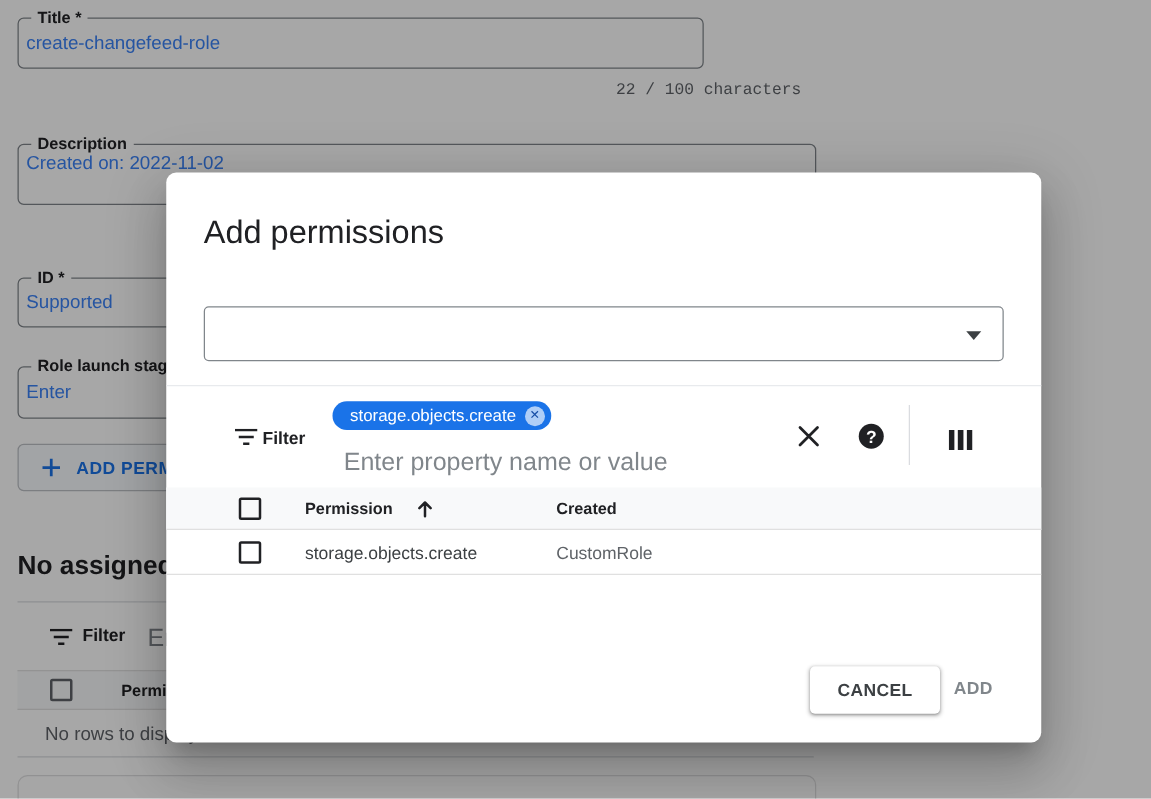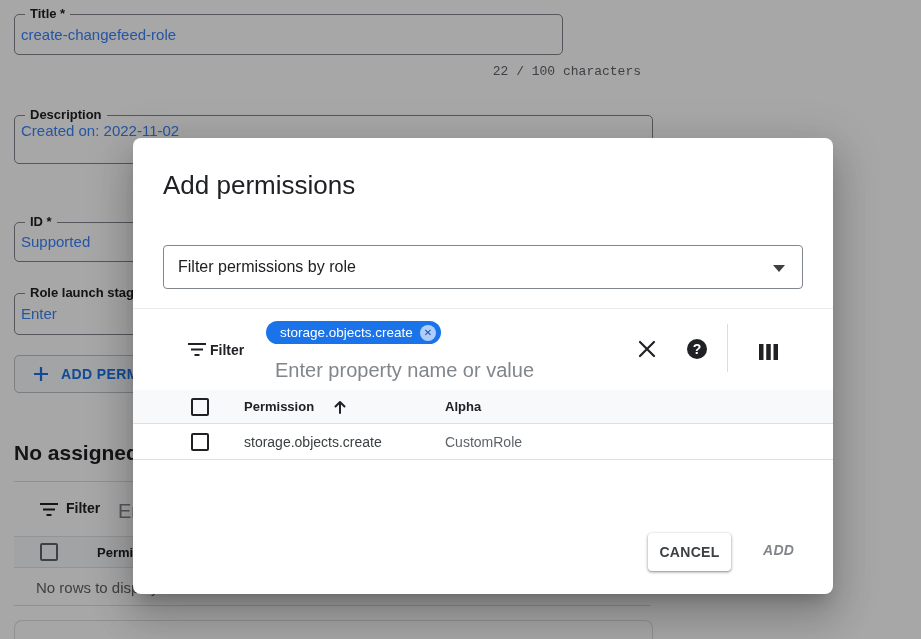--- a/index.html
+++ b/index.html
@@ -48,25 +48,25 @@
                  font-weight:700; display:flex; align-items:center; justify-content:center; }
   .vsep { position:absolute; left:594px; top:186px; width:1px; height:48px; background:#dadce0; }
   .chip { position:absolute; left:133px; top:183px; height:23px; border-radius:12px; background:#1a73e8;
           display:flex; align-items:center; padding:0 5px 0 14px; cursor:default; }
   .chip-text { color:#fff; font-size:13.5px; white-space:nowrap; }
   .chip-x { width:16px; height:16px; margin-left:7px; border-radius:50%; background:rgba(255,255,255,.65);
             color:#174ea6; font-size:10px; font-weight:700; display:flex; align-items:center; justify-content:center; cursor:pointer; }
   .dlg-thead { position:absolute; left:0; top:252px; width:700px; height:34px; background:#f8f9fa;
                border-bottom:1px solid #e0e0e0; }
   .dlg-row { position:absolute; left:0; top:286px; width:700px; height:36px; border-bottom:1px solid #e0e0e0; }
-  .btn-cancel { position:absolute; left:515px; top:395px; width:83px; height:38px; background:#fff; border:none;
+  .btn-cancel { position:absolute; left:515px; top:395px; width:104px; height:38px; background:#fff; border:none;
                 border-radius:4px; box-shadow:0 1px 2px rgba(0,0,0,.3), 0 1px 3px 1px rgba(0,0,0,.15);
                 font-family:inherit; font-size:14px; font-weight:600; letter-spacing:.3px; color:#3c4043; cursor:pointer; }
   .btn-add { position:absolute; left:630px; top:404px; background:none; border:none; font-family:inherit;
-             font-size:14px; font-weight:600; letter-spacing:.3px; color:#80868b; cursor:default;font-style:italic; }
+             font-size:14px; font-weight:600; letter-spacing:.3px; color:#80868b; cursor:default; }
   svg { display:block; }
 </style>
 </head>
 <body>
 
 <div class="stage">
 
   <div class="page">
 
     <div class="field" style="left:14px; top:14px; width:549px; height:41px;">
@@ -121,21 +121,20 @@
     <div class="bottom-box" style="left:14px; top:620px; width:639px; height:30px;"></div>
   </div>
 
   <div class="scrim"></div>
 
   <div class="dialog">
 
     <div class="dlg-title">Add permissions</div>
 
     <div class="dlg-select">
-      <span class="sel-text">Filter permissions by role</span>
       <span class="caret"></span>
     </div>
 
     <div class="dlg-divider"></div>
 
     <span class="icon-btn" style="left:53px; top:200px;">
       <svg width="18" height="13" viewBox="0 0 18 13">
           <path d="M0 0h18v2H0zM3 5.5h12v2H3zM6.5 11h5v2h-5z" fill="#202124"></path>
         </svg>
     </span>
@@ -165,21 +164,21 @@
     </span>
 
     <div class="dlg-thead"></div>
     <span class="checkbox" style="left:58px; top:260px; border-color:#202124;"></span>
     <span class="th-text" style="left:111px; top:261px;">Permission</span>
     <span class="icon-btn" style="left:196px; top:258px;">
       <svg width="16" height="16" viewBox="0 0 16 16">
           <path d="M8 14V3M3.5 7.5L8 3l4.5 4.5" stroke="#202124" stroke-width="2" fill="none" stroke-linecap="round" stroke-linejoin="round"></path>
         </svg>
     </span>
-    <span class="th-text" style="left:312px; top:261px;">Alpha</span>
+    <span class="th-text" style="left:312px; top:261px;">Created</span>
 
     <div class="dlg-row"></div>
     <span class="checkbox" style="left:58px; top:295px; border-color:#202124;"></span>
     <span class="td-text" style="left:111px; top:296px;">storage.objects.create</span>
     <span class="td-text" style="left:312px; top:296px; color:#5f6368;">CustomRole</span>
 
     <button class="btn-cancel">CANCEL</button>
     <button class="btn-add">ADD</button>
   </div>
 </div>

